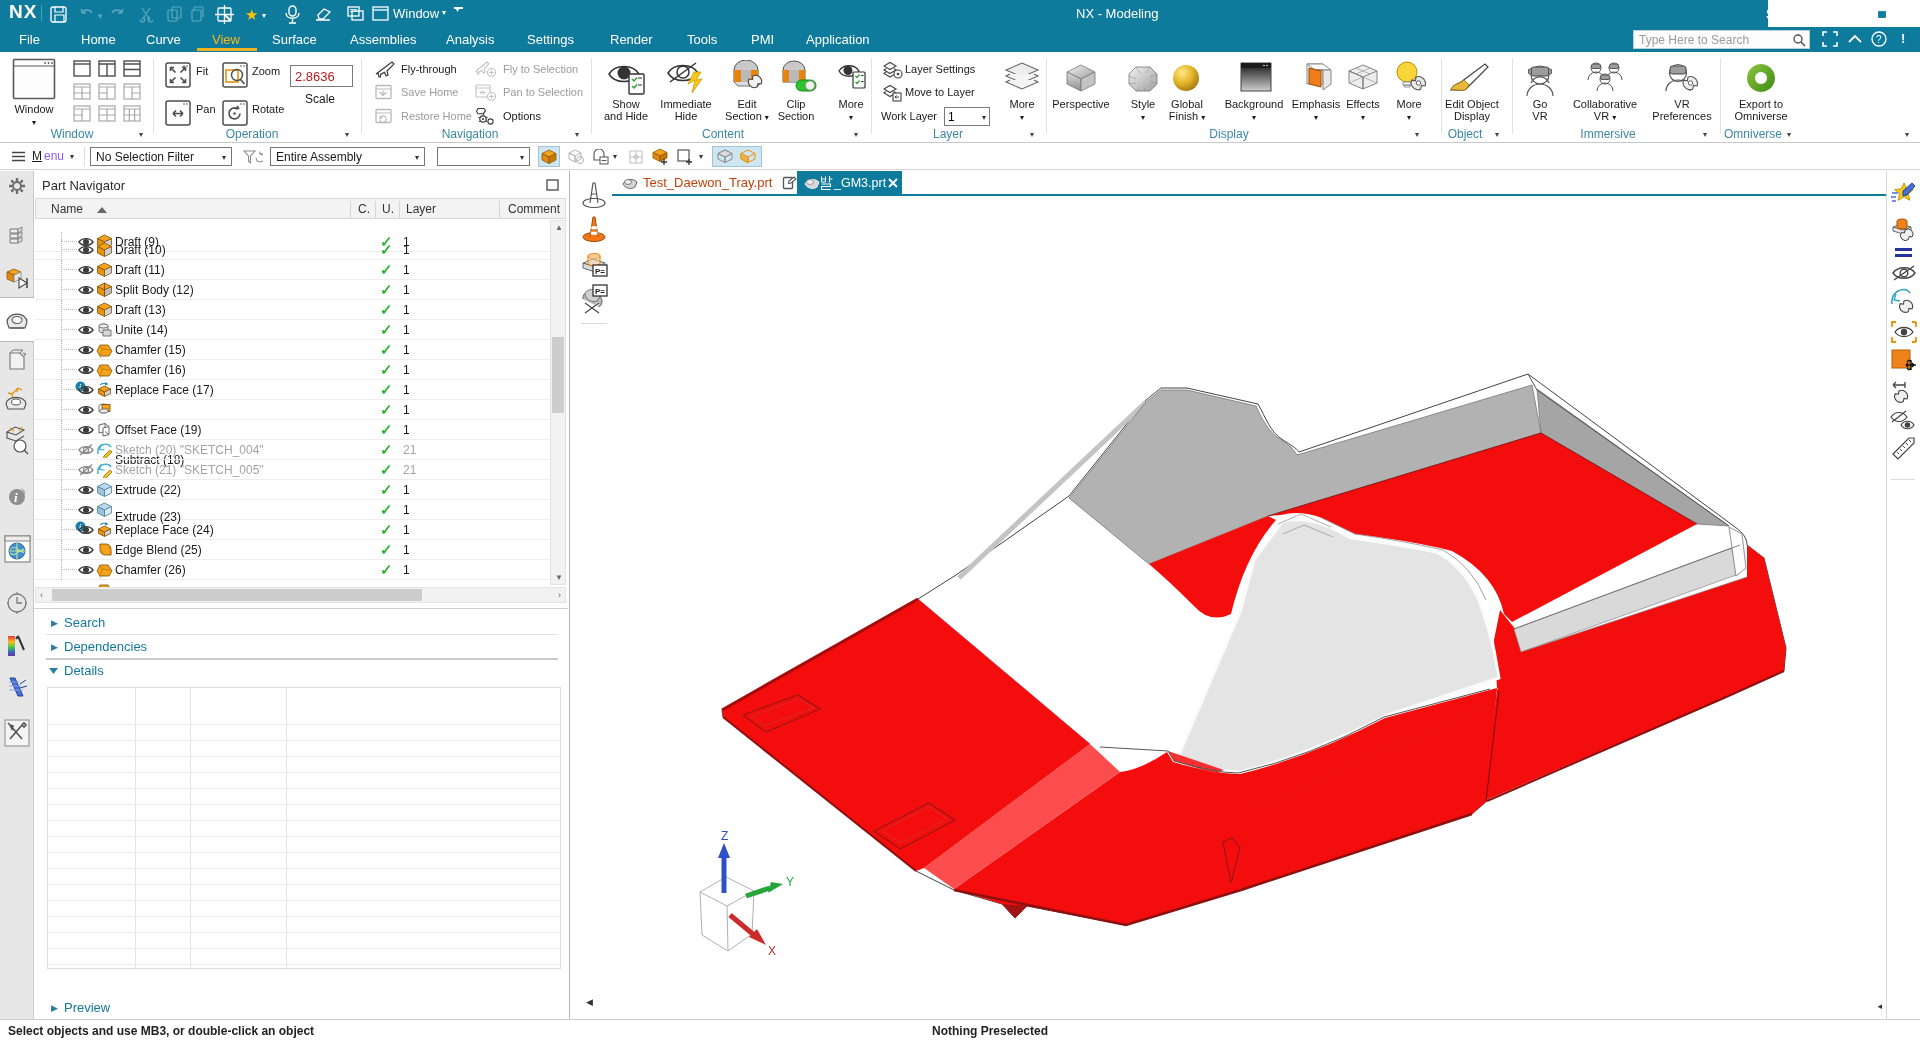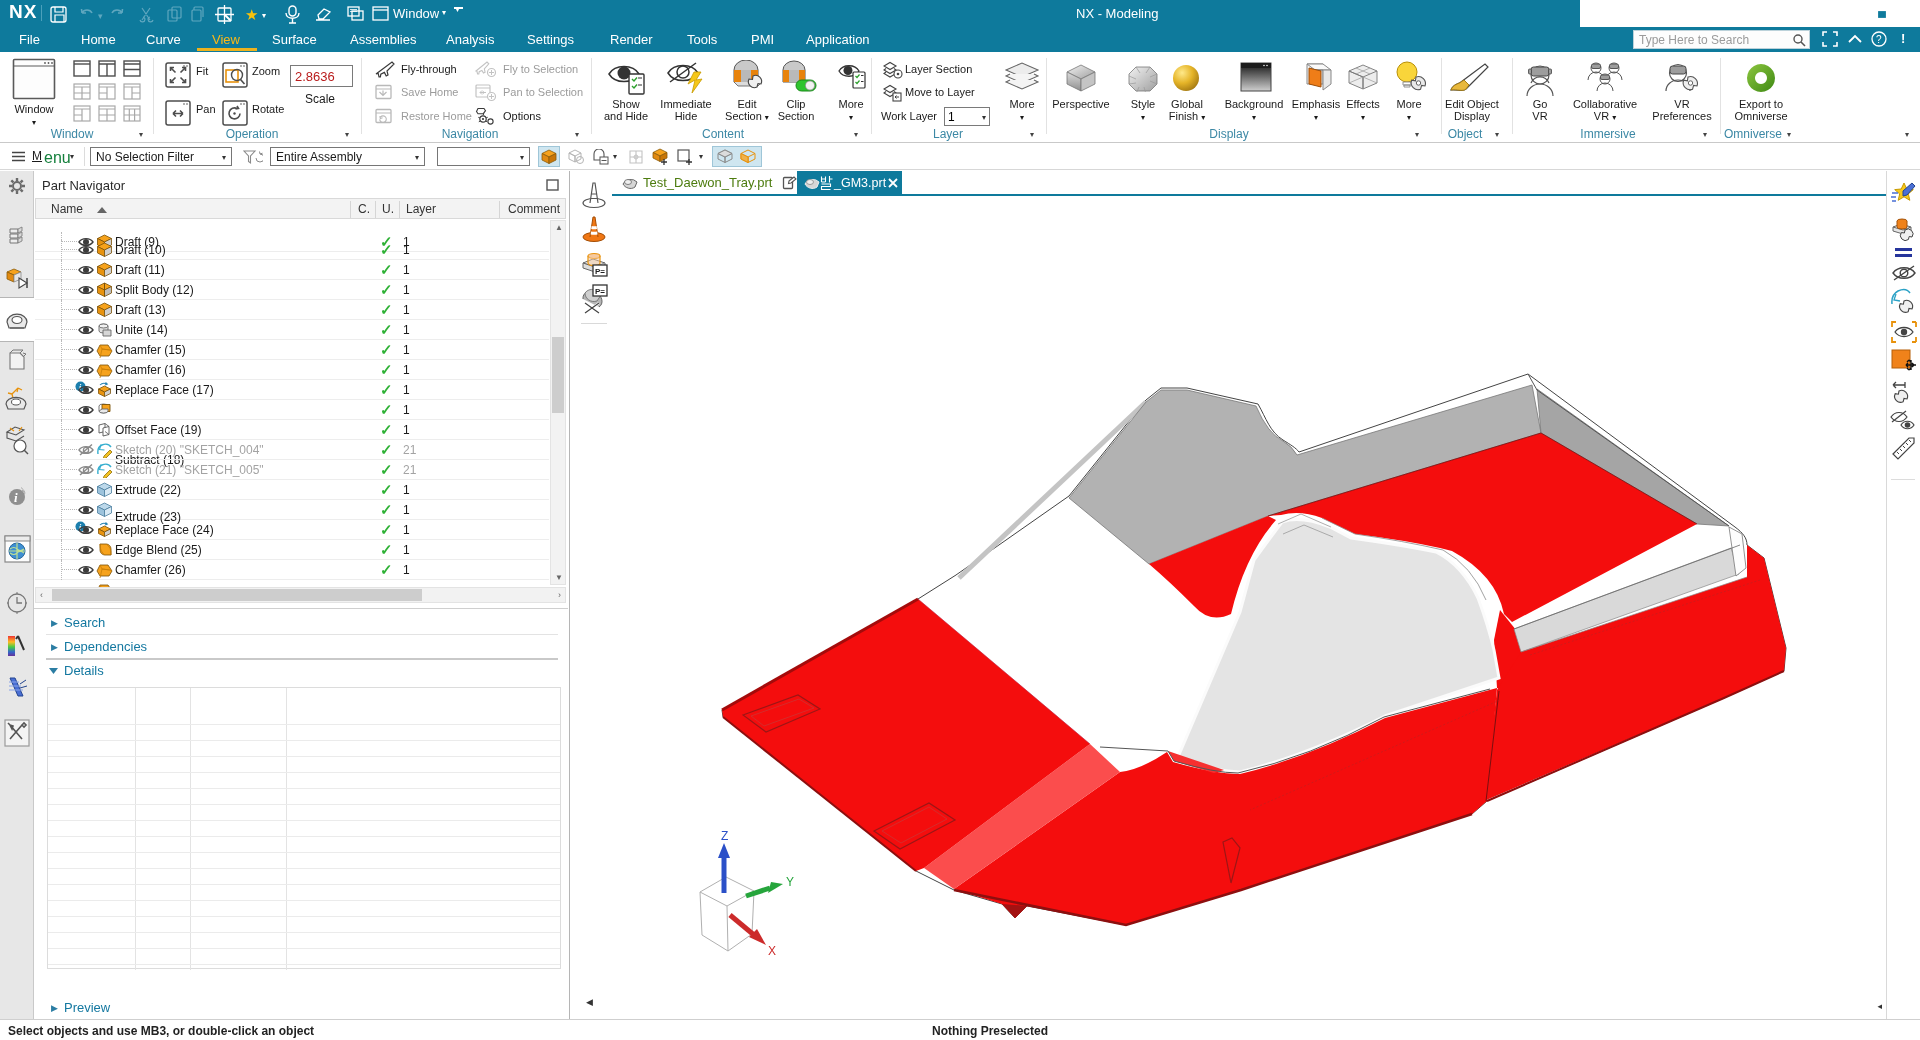--- a/index.html
+++ b/index.html
@@ -1,21 +1,21 @@
 <!DOCTYPE html>
 <html><head>
 <meta charset="utf-8">
 <style>
 html,body{margin:0;padding:0;width:1920px;height:1040px;overflow:hidden;
 font-family:"Liberation Sans",sans-serif;background:#fff;}
 *{box-sizing:border-box;}
 .abs{position:absolute;}
 #app{position:relative;width:1920px;height:1040px;background:#fff;}
 
-#titlebar{position:absolute;left:0;top:0;width:1580px;height:27px;background:#0e7a9c;}
+#titlebar{position:absolute;left:0;top:0;width:1768px;height:27px;background:#0e7a9c;}
 #menubar{position:absolute;left:0;top:27px;width:1920px;height:25px;background:#0e7a9c;}
 .mi{position:absolute;top:5px;font-size:13px;color:#fff;}
 .mi.sel{color:#fcb816;}
 #ribbon{position:absolute;left:0;top:52px;width:1920px;height:91px;background:#fff;border-bottom:1px solid #c9c9c9;}
 .glabel{position:absolute;top:75px;font-size:12px;color:#3c88a5;text-align:center;transform:translateX(-50%);}
 .gcaret{position:absolute;top:78px;font-size:8px;color:#444;}
 .gsep{position:absolute;top:6px;height:76px;width:1px;background:#e2e2e2;}
 .rlab{position:absolute;font-size:11px;color:#1a1a1a;text-align:center;transform:translateX(-50%);white-space:nowrap;line-height:12px;}
 .rsmall{position:absolute;font-size:11px;color:#1a1a1a;white-space:nowrap;}
 .rsmall.gray{color:#9b9b9b;}
@@ -294,21 +294,21 @@
   <div class="rlab" style="left:851px;top:46px;">More<br><span style="font-size:8px;">▾</span></div>
   <div class="glabel" style="left:723px;">Content</div>
       <span class="gcaret" style="left:854px;top:78px;">▾</span>
   <div class="gsep" style="left:871px;"></div>
 
   <svg class="abs" style="left:883px;top:9px;" width="20" height="18" viewBox="0 0 20 18">
     <path d="M1,5 l6,-3.5 6,3.5 -6,3.5 z M3,7.5 l-2,1.5 6,3.5 6,-3.5 -2,-1.5 M3,11 l-2,1.5 6,3.5 6,-3.5 -2,-1.5" fill="none" stroke="#444" stroke-width="1.1"></path>
     <circle cx="15" cy="13" r="4" fill="#fff" stroke="#444" stroke-width="1.1"></circle>
         <circle cx="15" cy="13" r="1.3" fill="#444"></circle>
   </svg>
-  <span class="rsmall" style="left:905px;top:11px;">Layer Section</span>
+  <span class="rsmall" style="left:905px;top:11px;">Layer Settings</span>
   <svg class="abs" style="left:883px;top:32px;" width="20" height="18" viewBox="0 0 20 18">
     <path d="M1,5 l6,-3.5 6,3.5 -6,3.5 z M3,7.5 l-2,1.5 6,3.5 6,-3.5 -2,-1.5" fill="none" stroke="#444" stroke-width="1.1"></path>
     <rect x="10" y="9" width="8" height="8" fill="#fff" stroke="#444" stroke-width="1.1"></rect>
     <path d="M12,13 h4 m-4,0 l1.5,-1.5 m-1.5,1.5 l1.5,1.5" stroke="#444" stroke-width="1"></path>
   </svg>
   <span class="rsmall" style="left:905px;top:34px;">Move to Layer</span>
   <span class="rsmall" style="left:881px;top:58px;">Work Layer</span>
   <div class="abs" style="left:944px;top:55px;width:46px;height:19px;border:1px solid #7a7a7a;background:#fff;">
     <span style="position:absolute;left:3px;top:2px;font-size:12px;">1</span>
     <span style="position:absolute;right:3px;top:5px;font-size:8px;color:#333;">▾</span>
@@ -447,21 +447,21 @@
   <div class="rlab" style="left:1761px;top:46px;">Export to<br>Omniverse</div>
   <div class="glabel" style="left:1753px;">Omniverse</div>
       <span class="gcaret" style="left:1787px;top:78px;">▾</span>
   <span class="gcaret" style="left:1905px;top:78px;">▾</span>
 </div>
 <div id="toolrow">
   <svg class="abs" style="left:12px;top:7px;" width="14" height="12">
         <path d="M0,1.5 h13 M0,5.5 h13 M0,9.5 h13" stroke="#444" stroke-width="1.6"></path>
       </svg>
   <span style="position:absolute;left:32px;top:5px;font-size:12px;color:#1a1a1a;text-decoration:underline;">M</span>
-      <span style="position:absolute;left:44px;top:5px;font-size:16px;color:#15803d;">enu</span>
+      <span style="position:absolute;left:44px;top:5px;font-size:12px;color:#8b5cf6;">enu</span>
   <span style="position:absolute;left:70px;top:8px;font-size:8px;color:#333;">▾</span>
   <div class="abs" style="left:84px;top:3px;width:1px;height:19px;background:#dcdcdc;"></div>
   <div class="combo" style="left:90px;width:142px;">No Selection Filter<span class="car">▾</span></div>
   <svg class="abs" style="left:243px;top:6px;" width="20" height="15" viewBox="0 0 20 15">
     <path d="M1,1 h11 l-4.5,5 v7 l-2,-1.5 v-5.5 z" fill="none" stroke="#8a8a8a" stroke-width="1.1"></path>
     <path d="M13,8 a4,4 0 1 0 4,-4 m0,0 l-0.5,-2.5 m0.5,2.5 l2.5,-0.8" stroke="#8a8a8a" stroke-width="1" fill="none"></path>
   </svg>
   <div class="combo" style="left:270px;width:155px;">Entire Assembly<span class="car">▾</span></div>
   <div class="combo" style="left:437px;width:93px;">
         <span class="car">▾</span>
@@ -992,21 +992,21 @@
   </svg>
   <div class="abs" style="left:4px;top:152px;width:26px;height:1px;background:#d9d9d9;"></div>
   <span style="position:absolute;left:9px;top:826px;font-size:9px;color:#333;">◀</span>
 </div>
 <div id="viewport">
   <div class="abs" style="left:0;top:23px;width:1274px;height:2px;background:#0e7a9c;"></div>
   <svg class="abs" style="left:8px;top:3px;" width="19" height="18" viewBox="0 0 19 18">
     <path d="M3,10 a8,6.5 0 0 1 14,-2 l-2,5 c-4,3 -10,1 -12,-3z" fill="#d6d6d6" stroke="#666" stroke-width="1"></path>
     <ellipse cx="8" cy="8" rx="3.5" ry="2.5" fill="#efefef" stroke="#666" stroke-width="0.8"></ellipse>
   </svg>
-  <span style="position:absolute;left:31px;top:4px;font-size:13px;color:#4d7c0f;">Test_Daewon_Tray.prt</span>
+  <span style="position:absolute;left:31px;top:4px;font-size:13px;color:#c2410c;">Test_Daewon_Tray.prt</span>
   <svg class="abs" style="left:170px;top:4px;" width="15" height="15" viewBox="0 0 15 15">
     <rect x="1.5" y="2.5" width="9" height="11" rx="1" fill="none" stroke="#555" stroke-width="1.3"></rect>
     <path d="M7,6 l5,-4 2,2 -5,4 -2.5,0.5 z" fill="#fff" stroke="#555" stroke-width="1.1"></path>
   </svg>
   <div class="abs" style="left:185px;top:0;width:105px;height:23px;background:#0e7a9c;"></div>
   <svg class="abs" style="left:190px;top:3px;" width="19" height="18" viewBox="0 0 19 18">
     <path d="M3,10 a8,6.5 0 0 1 14,-2 l-2,5 c-4,3 -10,1 -12,-3z" fill="#d6d6d6" stroke="#eee" stroke-width="1"></path>
     <ellipse cx="8" cy="8" rx="3.5" ry="2.5" fill="#efefef" stroke="#888" stroke-width="0.8"></ellipse>
   </svg>
   <svg class="abs" style="left:208px;top:5px;" width="13" height="14" viewBox="0 0 13 14">

